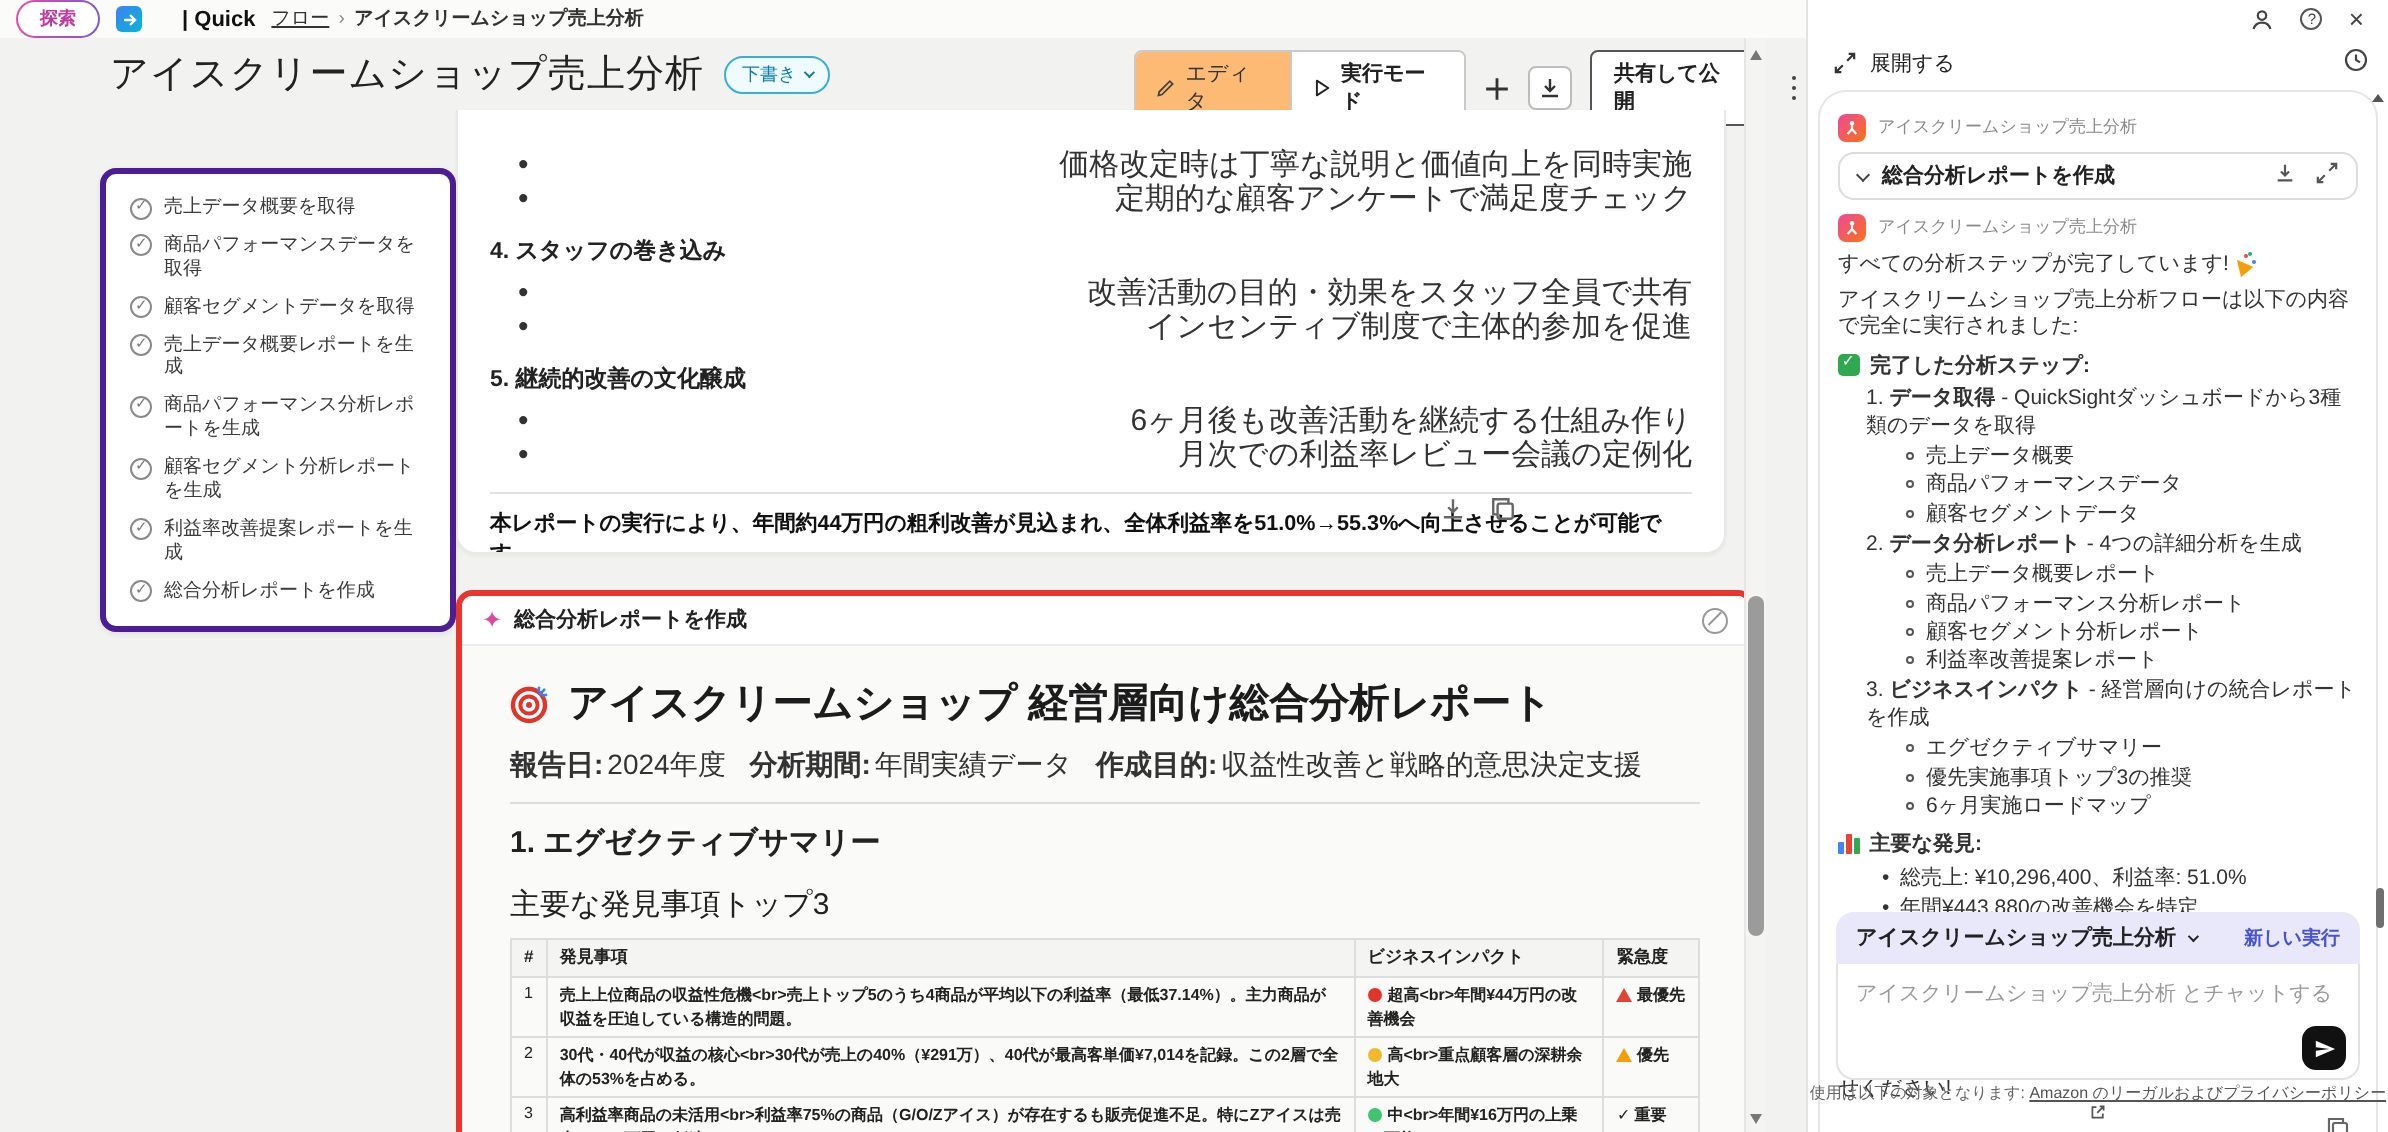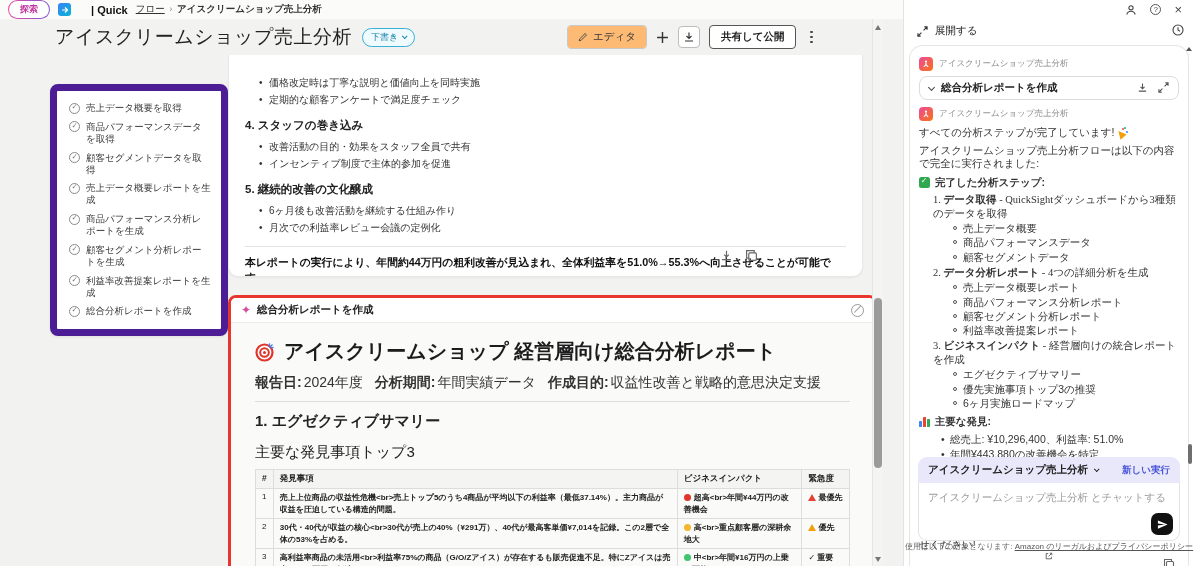--- a/index.html
+++ b/index.html
@@ -36,33 +36,33 @@
   .seg .s2 { background:#fff; font-weight:bold; border-left:1px solid #c9c9c9; }
   .iconbtn { width:22px; height:22px; border:1px solid #bdbdbd; border-radius:4px; background:#fff;
              display:flex; align-items:center; justify-content:center; cursor:pointer; }
   .plainbtn { display:flex; align-items:center; justify-content:center; cursor:pointer; }
   .share { border:1.5px solid #555; border-radius:4px; background:#fff; font-size:10.5px; font-weight:bold;
            padding:4px 11px; cursor:pointer; }
   .kebab { display:flex; flex-direction:column; gap:2.5px; padding:3px 5px; cursor:pointer; }
   .kebab i { width:2.5px; height:2.5px; border-radius:50%; background:#444; }
   
   .steps-card { position:absolute; left:50px; top:84px; width:178px; background:#fff;
-                border:7px solid #4c1d95; border-radius:8px; padding:11px 10px 5px 12px;
+                border:3px solid #4c1d95; border-radius:8px; padding:11px 10px 5px 12px;
                 box-shadow:0 1px 3px rgba(0,0,0,.08); }
   .cstep { display:flex; align-items:flex-start; gap:6px; font-size:9.5px; color:#3a3a3a;
            margin-bottom:7px; line-height:1.25; cursor:pointer; }
   .ccheck { width:11px; height:11px; min-width:11px; border:1.2px solid #8a8a8a; border-radius:50%;
             position:relative; margin-top:0.5px; }
   .ccheck::after { content:"✓"; position:absolute; left:1.5px; top:-1.5px; font-size:7.5px; color:#777; }
   
   .doc-card { position:absolute; left:228px; top:55px; width:635px; height:222px; background:#fff;
               border:1px solid #e9e9e9; border-top:none; border-radius:0 0 10px 10px;
               padding:20px 16px 0 16px; overflow:hidden; box-shadow:0 1px 2px rgba(0,0,0,.05); }
   .doc-card ul { margin:0 0 0 14px; padding:0; list-style:none; }
-  .doc-card li { font-size:10px; color:#333; line-height:15px; margin-bottom:2px; position:relative; padding-left:10px; }
+  .doc-card li { font-size:15px; color:#333; line-height:15px; margin-bottom:2px; position:relative; padding-left:10px;text-align:right; }
   .doc-card li::before { content:"•"; position:absolute; left:0; color:#333; }
   .doc-h { font-size:11.5px; font-weight:bold; color:#222; margin:11px 0 6px 0; }
   .doc-hr { border:none; border-top:1px solid #e2e2e2; margin:11px 0 8px 0; }
   .doc-strong { font-size:10.8px; font-weight:bold; color:#111; line-height:1.35; }
   .doc-icons { position:absolute; right:104px; bottom:10px; display:flex; gap:12px; }
   .doc-icons > span { cursor:pointer; }
   
   .report-card { position:absolute; left:228px; top:295px; width:649px; height:278px; background:#fff;
                  border:3px solid #e8352e; border-radius:8px; overflow:hidden; }
   .rc-head { display:flex; align-items:center; gap:6px; padding:5px 10px; background:#fff; cursor:pointer; }
@@ -130,21 +130,21 @@
   .convo p { margin:4px 0; line-height:1.3; }
   .hd { display:flex; align-items:center; gap:5px; font-weight:bold; margin:5px 0 3px 0; }
   .gcheck { width:11px; height:11px; min-width:11px; background:#2fa84f; border-radius:2.5px; position:relative; }
   .gcheck::after { content:"✓"; position:absolute; left:1.8px; top:-1.8px; font-size:8px; color:#fff; font-weight:bold; }
   .party { position:relative; display:inline-block; width:12px; height:11px; vertical-align:-2px; margin-left:2px; }
   .party::before { content:""; position:absolute; left:1px; bottom:0; width:0; height:0;
                    border-left:4px solid transparent; border-right:4px solid transparent;
                    border-bottom:8px solid #f59e0b; transform:rotate(-40deg); }
   .party::after { content:""; position:absolute; right:4px; top:1px; width:2px; height:2px; border-radius:50%;
                   background:#ef4444; box-shadow:4px 3px 0 #3b82f6, 2px -1px 0 #10b981; }
-  .oli { margin:2px 0 1px 14px; line-height:1.3;font-family:Liberation Serif, serif; }
+  .oli { margin:2px 0 1px 14px; line-height:1.3; }
   .oli b { font-weight:bold; }
   .sub { margin-left:34px; line-height:1.35; display:flex; align-items:center; gap:6px; }
   .ring { width:4px; height:4px; min-width:4px; border:1px solid #555; border-radius:50%; display:inline-block; }
   .fnd-ul { margin:2px 0 4px 0; }
   .fnd-li { margin-left:22px; line-height:1.4; position:relative; padding-left:9px; }
   .fnd-li::before { content:"•"; position:absolute; left:0; }
   .copyrow { text-align:right; margin:6px 4px 0 0; }
   .copyrow span { cursor:pointer; }
   
   .chatwrap { position:absolute; left:14px; right:14px; bottom:21px; }
@@ -195,20 +195,26 @@
     </span>
   </div>
 
   <div class="toolbar">
     <div class="seg">
       <div class="s1">
         <svg width="10" height="10" viewBox="0 0 12 12">
             <path d="M1.5 10.5l2.2-.5L10.2 3.5 8.5 1.8 2 8.3z" fill="none" stroke="#444" stroke-width="1.1"></path>
           </svg>
         <span>エディタ</span>
+      </div>
+      <div class="s2">
+        <svg width="10" height="10" viewBox="0 0 12 12">
+            <path d="M3 1.5v9l7-4.5z" fill="none" stroke="#222" stroke-width="1.2" stroke-linejoin="round"></path>
+          </svg>
+        <span>実行モード</span>
       </div>
     </div>
     <span class="plainbtn">
       <svg width="13" height="13" viewBox="0 0 12 12">
           <path d="M6 1v10M1 6h10" stroke="#333" stroke-width="1.3"></path>
         </svg>
     </span>
     <span class="iconbtn">
       <svg width="12" height="12" viewBox="0 0 12 12">
           <path d="M6 1.5v6M3.5 5L6 7.5 8.5 5M2 10h8" stroke="#333" stroke-width="1.2" fill="none"></path>

